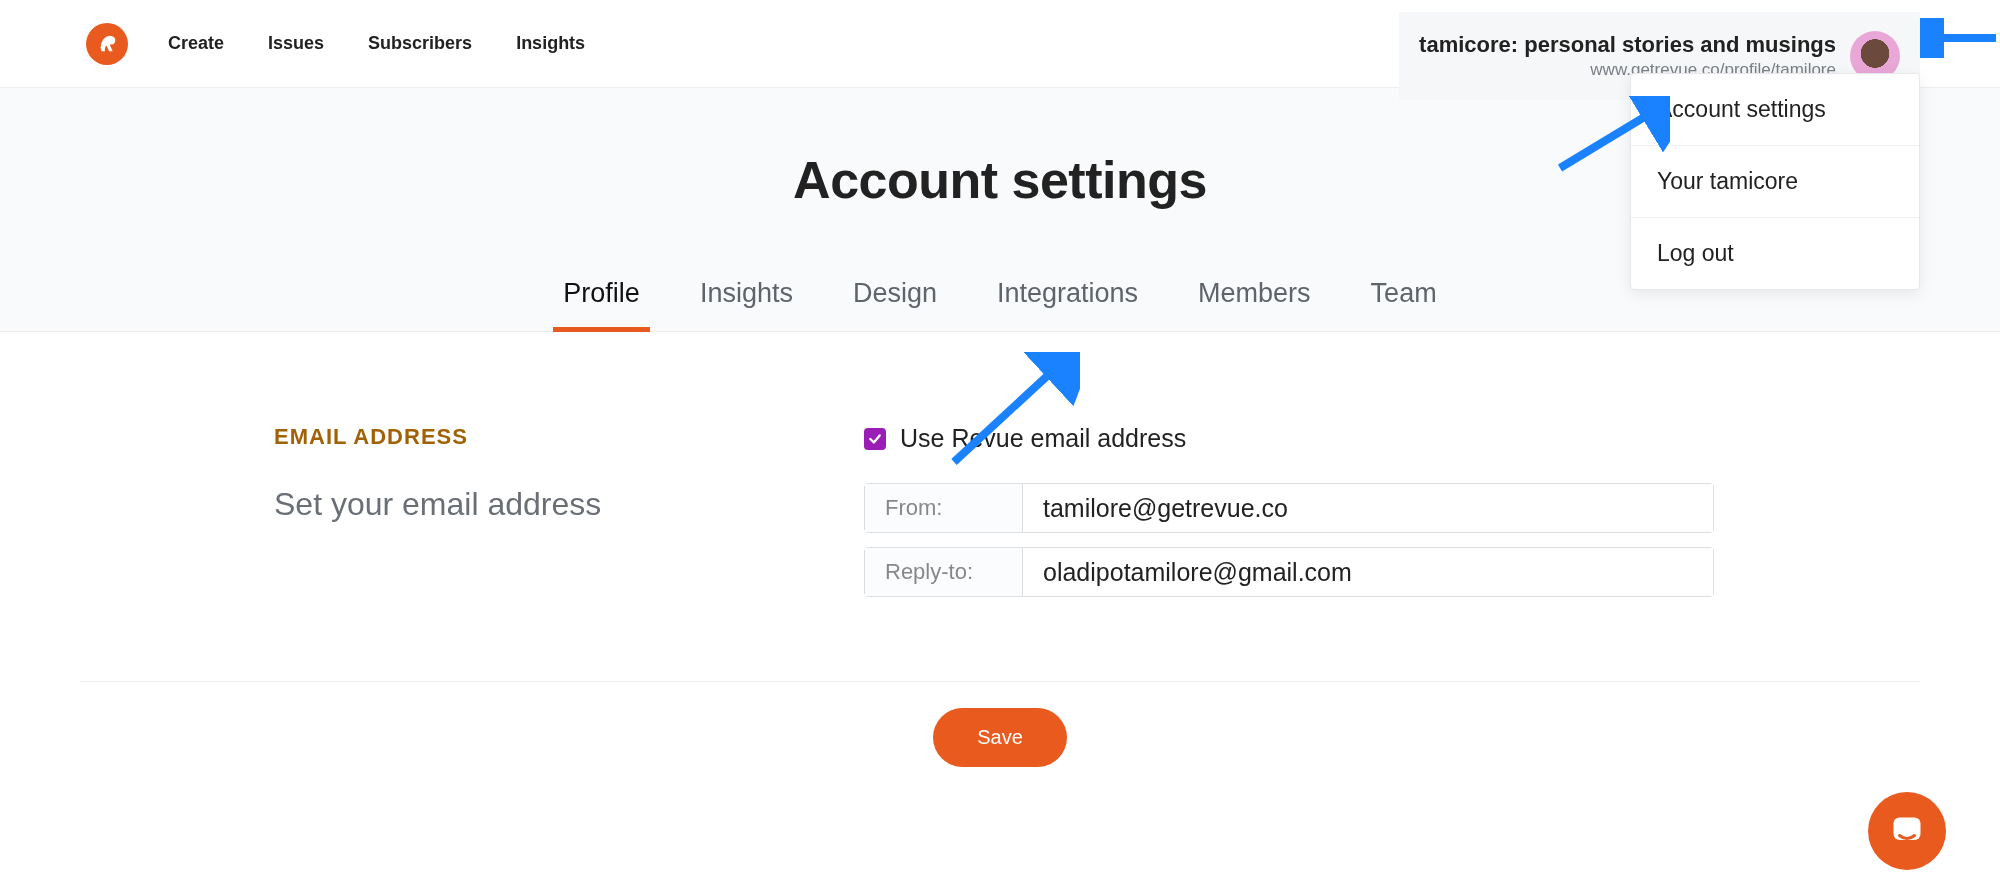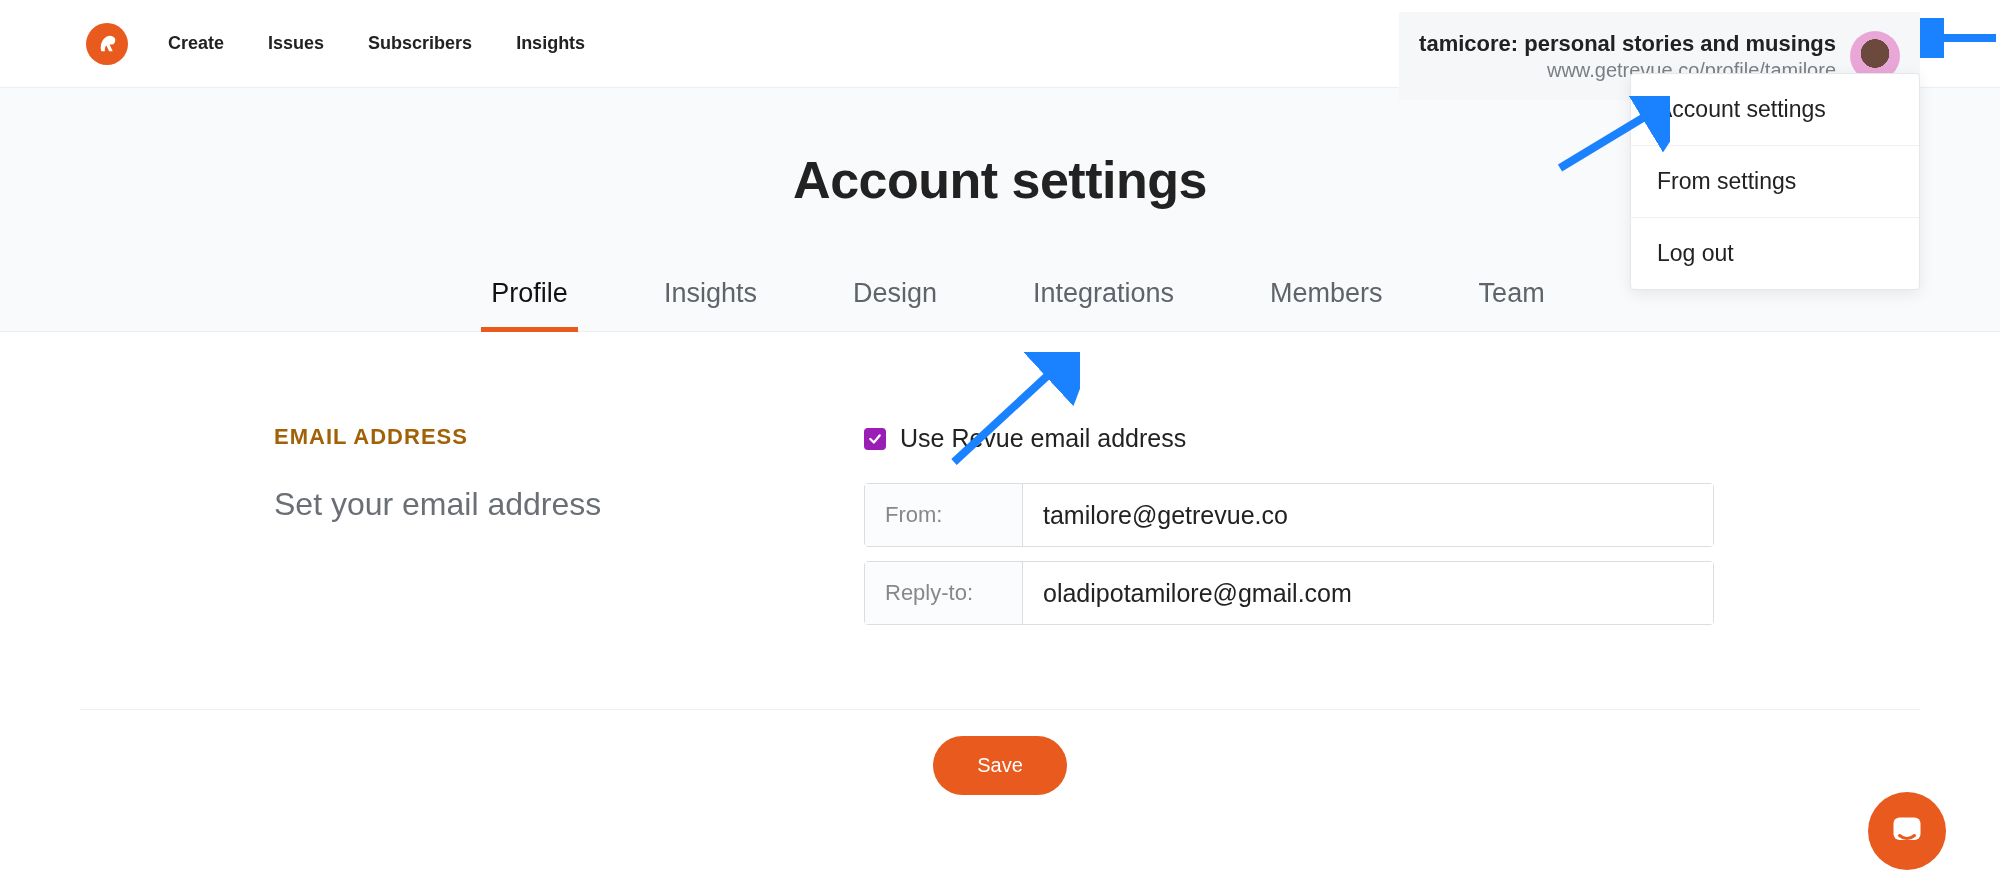--- a/index.html
+++ b/index.html
@@ -6,40 +6,40 @@
   html, body { width: 2000px; height: 896px; font-family: -apple-system, BlinkMacSystemFont, "Segoe UI", Helvetica, Arial, sans-serif; color: #222; background: #fff; }
   
   .topbar { height: 88px; display: flex; align-items: center; padding: 0 80px 0 86px; border-bottom: 1px solid #eee; position: relative; }
   .logo { width: 42px; height: 42px; border-radius: 50%; background: #e85a1d; display:flex; align-items:center; justify-content:center; margin-right: 40px; }
   .logo svg { width: 26px; height: 26px; }
   .nav-links { display: flex; gap: 44px; }
   .nav-link { font-size: 18px; font-weight: 600; color: #222; cursor: pointer; }
   .profile-block { position:absolute; right:80px; top:12px; height:88px; display:flex; align-items:center; gap:14px; padding: 0 20px; background:#f6f7f8; }
   .profile-text { text-align:right; }
   .profile-title { font-size: 22px; font-weight: 700; color:#222; }
-  .profile-url { font-size: 20px; color:#7a7f87; margin-top:2px; }
+  .profile-url { font-size: 17px; color:#7a7f87; margin-top:2px; }
   .avatar { width: 50px; height: 50px; border-radius:50%; background: radial-gradient(circle at 50% 45%, #6b4a3d 0 38%, #e9a7d8 39% 100%); }
   
   .hero { background:#f9fafb; border-bottom:1px solid #eee; padding-top: 62px; }
   .page-title { text-align:center; font-size: 52px; font-weight: 800; letter-spacing:-0.5px; }
   .tabs { display:flex; justify-content:center; gap: 60px; margin-top: 68px; }
-  .tab { font-size: 27px; color:#5f646b; padding-bottom: 22px; cursor:pointer;margin-left:36px; }
+  .tab { font-size: 27px; color:#5f646b; padding-bottom: 22px; cursor:pointer; }
   .tab.active { color:#111; position:relative; }
   .tab.active::after { content:""; position:absolute; left:-10px; right:-10px; bottom:-1px; height:5px; background:#e85a1d; }
   
   .section { max-width: 1480px; margin: 0 auto; padding: 92px 14px 0 14px; display:flex; }
   .section-left { width: 590px; }
   .section-label { font-size: 22px; font-weight: 800; letter-spacing:1px; color:#a16207; }
   .section-sub { font-size: 32px; color:#6a6f76; margin-top: 36px; }
   .section-right { flex:1; }
   .checkbox-row { display:flex; align-items:center; gap:14px; margin-bottom: 30px; }
   .chk { width:22px; height:22px; border-radius:4px; background:#9a1db6; display:flex; align-items:center; justify-content:center; }
   .chk svg { width:14px; height:14px; }
   .chk-label { font-size: 25px; color:#222; }
-  .field-row { display:flex; border:1px solid #ddd; border-radius:4px; height:64px; margin-bottom:14px; max-width: 850px; background:#fff; }
+  .field-row { display:flex; border:1px solid #ddd; border-radius:4px; height:50px; margin-bottom:14px; max-width: 850px; background:#fff; }
   .field-prefix { width:158px; display:flex; align-items:center; padding-left:20px; font-size:22px; color:#888; border-right:1px solid #ddd; background:#fbfcfd; }
   .field-input { flex:1; border:none; outline:none; font-size:25px; padding:0 20px; font-family:inherit; color:#222; }
   
   .divider { border-top:1px solid #eee; margin: 70px 80px 0 80px; }
   .save-wrap { display:flex; justify-content:center; margin-top: 26px; }
   .save-btn { background:#e85a1d; color:#fff; border:none; border-radius:34px; padding: 18px 44px; font-size:20px; font-weight:400; cursor:pointer; }
   
   .menu { position:absolute; right:80px; top:73px; width:290px; background:#fff; border:1px solid #e5e7ea; border-radius:4px; box-shadow:0 4px 16px rgba(0,0,0,0.08); z-index:10; }
   .menu-item { padding: 22px 26px; font-size:23px; color:#222; cursor:pointer; border-bottom:1px solid #eef0f2; }
   .menu-item:last-child { border-bottom:none; }
@@ -69,21 +69,21 @@
     <div class="profile-text">
       <div class="profile-title">tamicore: personal stories and musings</div>
       <div class="profile-url">www.getrevue.co/profile/tamilore</div>
     </div>
     <div class="avatar"></div>
   </div>
 </div>
 
 <div class="menu">
   <div class="menu-item">Account settings</div>
-  <div class="menu-item">From settings</div>
+  <div class="menu-item">Your tamicore</div>
   <div class="menu-item">Log out</div>
 </div>
 
 <div class="hero">
   <h1 class="page-title">Account settings</h1>
   <div class="tabs">
     <div class="tab active">Profile</div>
     <div class="tab">Insights</div>
     <div class="tab">Design</div>
     <div class="tab">Integrations</div>

